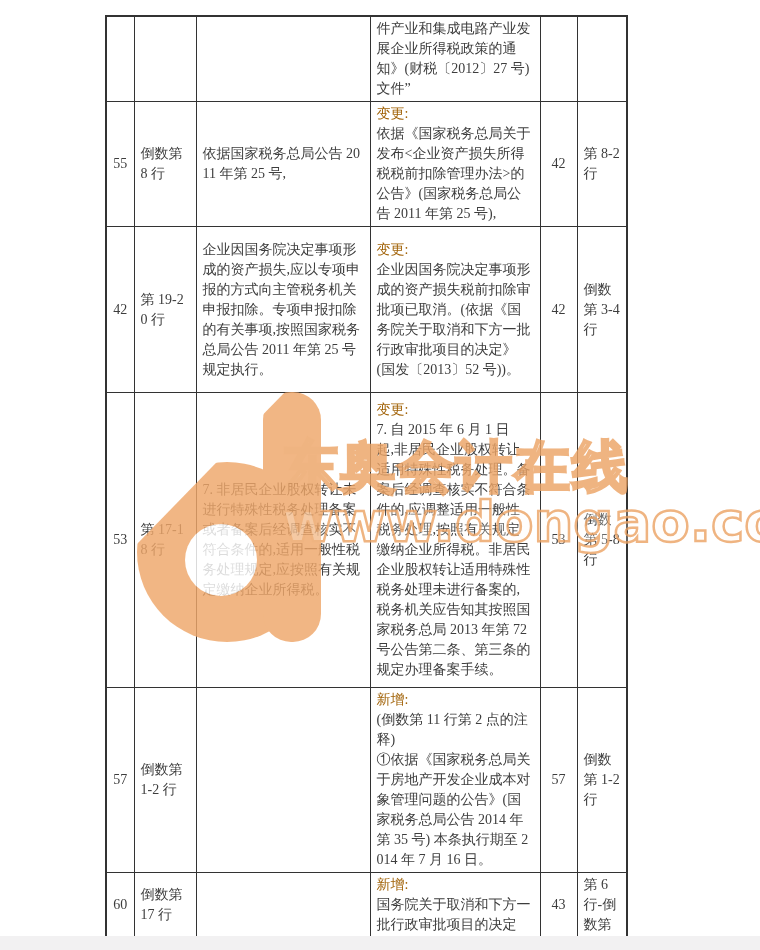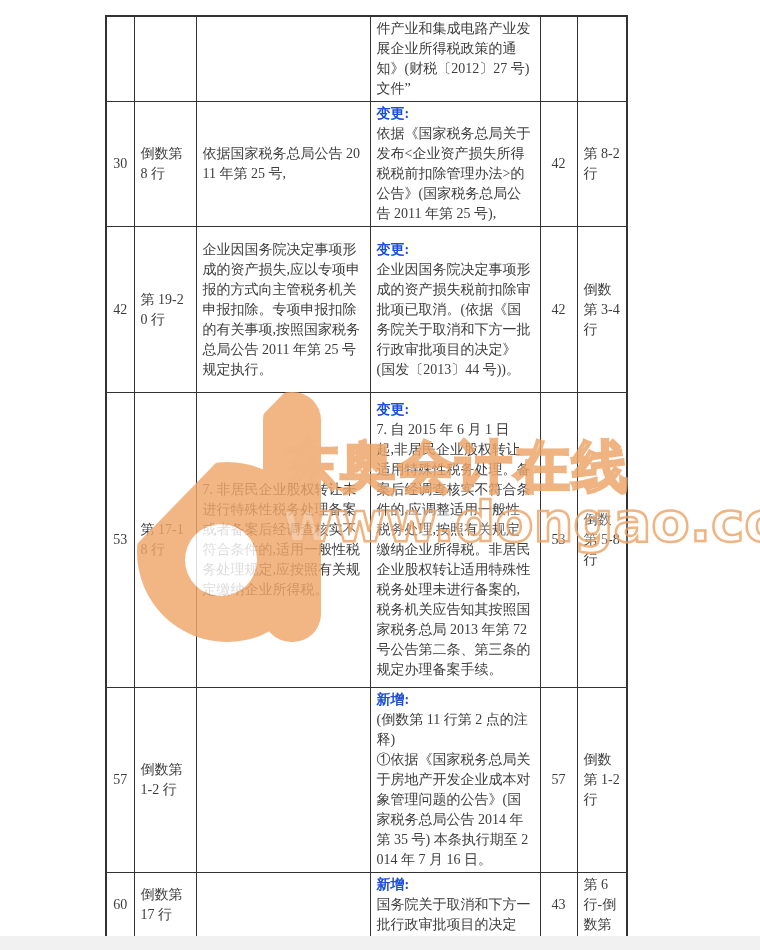--- a/index.html
+++ b/index.html
@@ -25,21 +25,21 @@
     margin-top:34px;
   }
   col.c1{width:28px}col.c2{width:62px}col.c3{width:174px}
   col.c4{width:170px}col.c5{width:37px}col.c6{width:50px}
   tr.r0{height:85px}tr.r1{height:124px}tr.r2{height:166px}
   tr.r3{height:295px}tr.r4{height:178px}tr.r5{height:61px}
   td.num{text-align:center;font-size:13px;padding:2px 1px;}
   td.rowref{padding:2px 4px 2px 8px;}
   td.oldtext{padding:2px 6px 2px 8px;}
   td.newtext{vertical-align:top;padding:3px 6px 3px 8px;}
-  .marker{color:#1d4ed8;font-weight:bold;}
+  .marker{color:#a16207;font-weight:normal;}
   .celltext{white-space:pre-line;}
   
   .watermark{position:absolute;inset:0;pointer-events:none;opacity:.82;z-index:4;}
   .wm-logo{position:absolute;left:137px;top:392px;}
   .wm-line1{
     position:absolute;left:282px;top:430px;width:360px;
     font-family:"DejaVu Sans","Liberation Sans",sans-serif;
     font-size:56px;font-weight:bold;letter-spacing:2px;
     color:rgba(255,250,244,0.28);
     -webkit-text-stroke:2.5px #eca466;
@@ -76,37 +76,37 @@
         <td class="rowref"><span class="celltext"></span></td>
         <td class="oldtext"><span class="celltext"></span></td>
         <td class="newtext">
           <div class="marker"></div>
           <div class="celltext">件产业和集成电路产业发展企业所得税政策的通知》(财税〔2012〕27 号)文件”</div>
         </td>
         <td class="num"><span class="celltext"></span></td>
         <td class="rowref"><span class="celltext"></span></td>
       </tr>
       <tr class="r1">
-        <td class="num"><span class="celltext">30</span></td>
+        <td class="num"><span class="celltext">55</span></td>
         <td class="rowref"><span class="celltext">倒数第 8 行</span></td>
         <td class="oldtext"><span class="celltext">依据国家税务总局公告 2011 年第 25 号,</span></td>
         <td class="newtext">
           <div class="marker">变更:</div>
           <div class="celltext">依据《国家税务总局关于发布&lt;企业资产损失所得税税前扣除管理办法&gt;的公告》(国家税务总局公告 2011 年第 25 号),</div>
         </td>
         <td class="num"><span class="celltext">42</span></td>
         <td class="rowref"><span class="celltext">第 8-2 行</span></td>
       </tr>
       <tr class="r2">
         <td class="num"><span class="celltext">42</span></td>
         <td class="rowref"><span class="celltext">第 19-20 行</span></td>
         <td class="oldtext"><span class="celltext">企业因国务院决定事项形成的资产损失,应以专项申报的方式向主管税务机关申报扣除。专项申报扣除的有关事项,按照国家税务总局公告 2011 年第 25 号规定执行。</span></td>
         <td class="newtext">
           <div class="marker">变更:</div>
-          <div class="celltext">企业因国务院决定事项形成的资产损失税前扣除审批项已取消。(依据《国务院关于取消和下方一批行政审批项目的决定》(国发〔2013〕44 号))。</div>
+          <div class="celltext">企业因国务院决定事项形成的资产损失税前扣除审批项已取消。(依据《国务院关于取消和下方一批行政审批项目的决定》(国发〔2013〕52 号))。</div>
         </td>
         <td class="num"><span class="celltext">42</span></td>
         <td class="rowref"><span class="celltext">倒数第 3-4 行</span></td>
       </tr>
       <tr class="r3">
         <td class="num"><span class="celltext">53</span></td>
         <td class="rowref"><span class="celltext">第 17-18 行</span></td>
         <td class="oldtext"><span class="celltext">7. 非居民企业股权转让未进行特殊性税务处理备案或者备案后经调查核实不符合条件的,适用一般性税务处理规定,应按照有关规定缴纳企业所得税。</span></td>
         <td class="newtext">
           <div class="marker">变更:</div>

